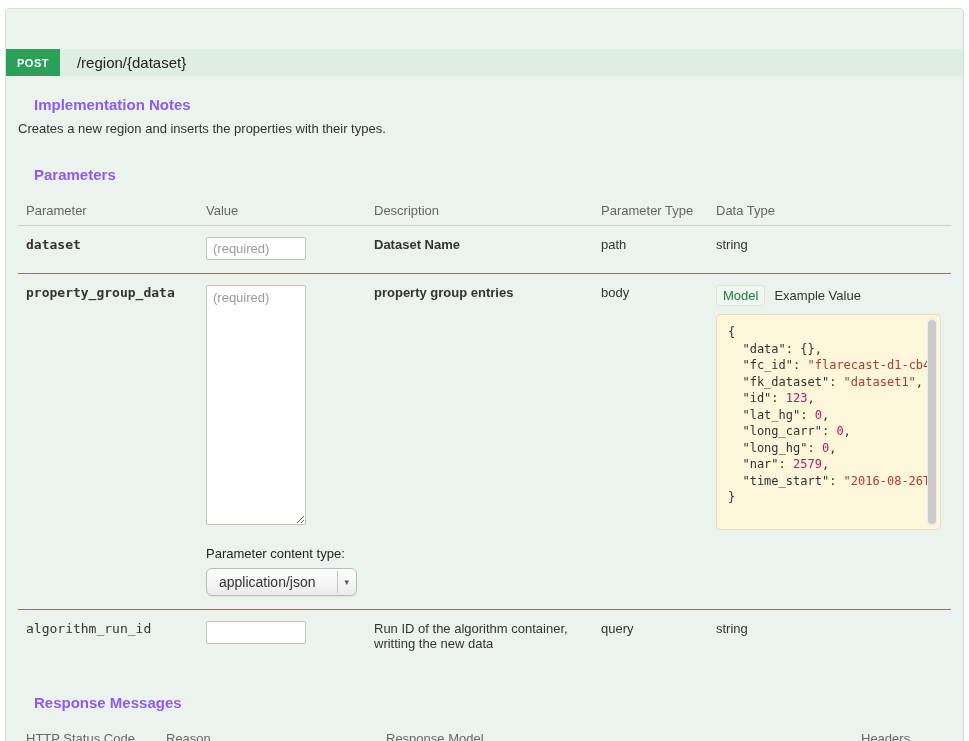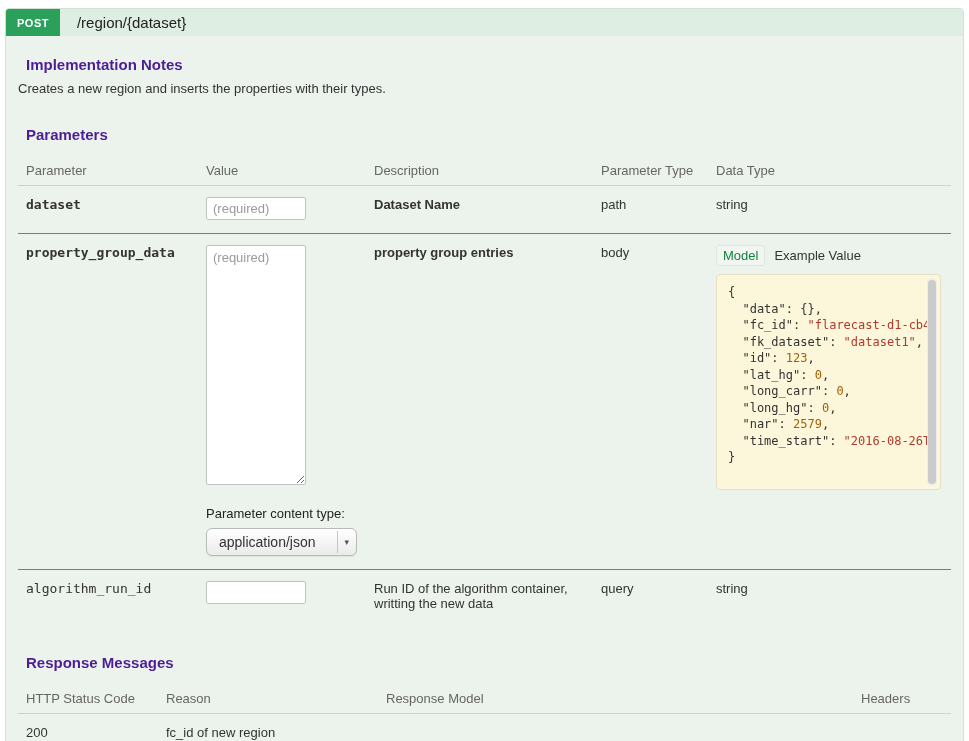--- a/index.html
+++ b/index.html
@@ -14,20 +14,21 @@
     background: #ecf3ec;
     border: 1px solid #d2e2d2;
     border-radius: 4px;
     overflow: hidden;
   }
   .heading-bar {
     background: #dfeee3;
     display: flex;
     align-items: stretch;
     height: 27px;
+    margin-top: 40px;
   }
   .method-badge {
     background: #2ba05a;
     color: #fff;
     font-size: 11px;
     font-weight: bold;
     letter-spacing: 0.5px;
     display: flex;
     align-items: center;
     padding: 0 11px;
@@ -37,24 +38,24 @@
     align-items: center;
     margin-left: 17px;
     font-size: 15px;
     color: #222;
     text-decoration: none;
     cursor: pointer;
   }
   .content { padding: 20px 12px 16px; }
 
   h4.section-heading {
-    color: #4c1d95;
+    color: #8b5cf6;
     font-size: 15px;
     font-weight: 600;
-    margin: 0 0 8px 8px;
+    margin: 0 0 8px 16px;
   }
   .notes-text {
     font-size: 13px;
     color: #333;
     margin: 0 0 30px 0;
   }
   h4.params-heading { margin-bottom: 2px; }
 
   table.data-table {
     width: 100%;
@@ -169,21 +170,21 @@
   }
   .snippet pre {
     margin: 0;
     font-family: "DejaVu Sans Mono", monospace;
     font-size: 12px;
     line-height: 16.5px;
     white-space: pre;
   }
   .tk-p { color: #333; }
   .tk-s { color: #b23a2e; }
-  .tk-n { color: #a16207; }
+  .tk-n { color: #be185d; }
   .sb-track {
     position: absolute;
     top: 3px;
     bottom: 3px;
     right: 3px;
     width: 10px;
     background: #ededed;
     border-radius: 5px;
   }
   .sb-thumb {

